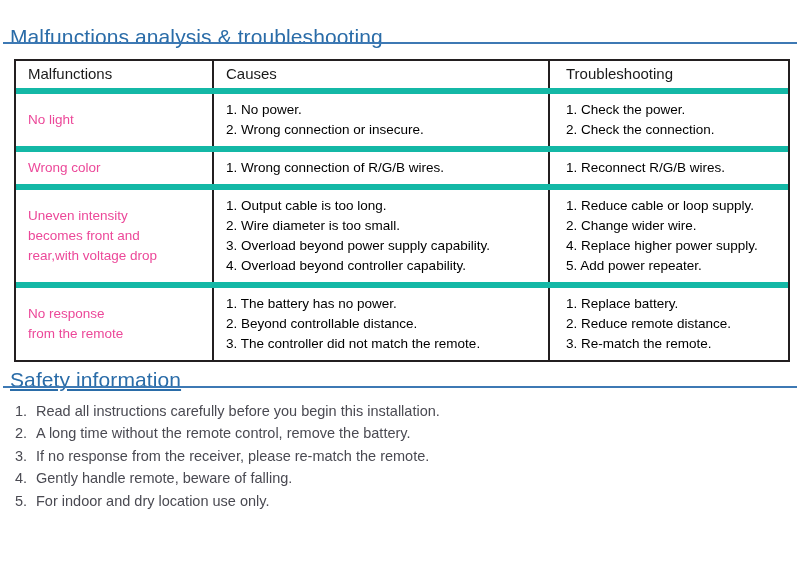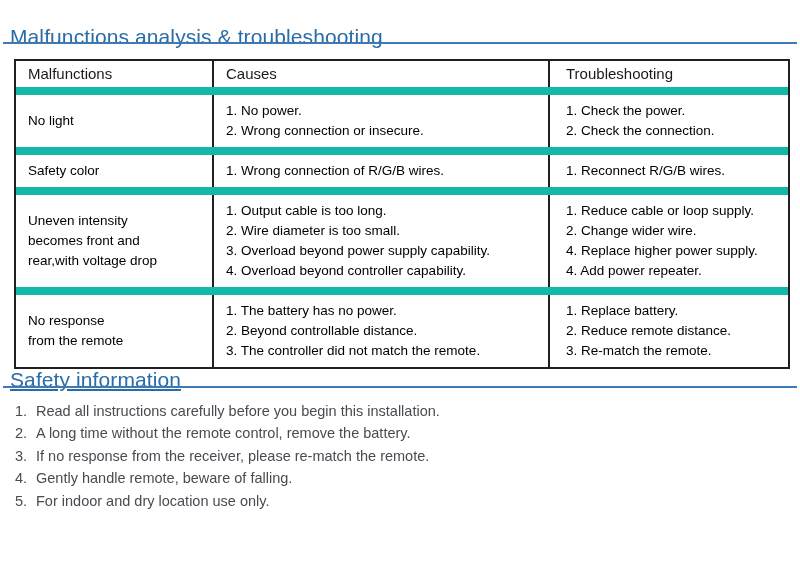--- a/index.html
+++ b/index.html
@@ -62,21 +62,21 @@
     width: 100%;
     table-layout: fixed;
   }
   table.matrix col.c1 { width: 197px; }
   table.matrix col.c2 { width: 336px; }
   table.matrix col.c3 { width: 239px; }
 
   table.matrix th,
   table.matrix td {
     border-right: 2px solid #231f20;
-    border-bottom: 8px solid #14b8a6;
+    border-bottom: 6px solid #14b8a6;
     vertical-align: middle;
     text-align: left;
     padding: 6px 0 6px 12px;
     box-sizing: border-box;
   }
   table.matrix th:last-child,
   table.matrix td:last-child { border-right: none; padding-left: 16px; }
   table.matrix tr:last-child td { border-bottom: none; }
 
   table.matrix th {
@@ -87,21 +87,21 @@
     padding-top: 2px;
     padding-bottom: 4px;
   }
 
   table.matrix td {
     color: #000000;
     font-size: 13.5px;
     font-weight: 400;
     line-height: 1.48;
   }
-  table.matrix td.label-cell { color: #000000; margin-left: 26px; }
+  table.matrix td.label-cell { color: #ec4899; margin-left: 26px; }
 
   .cell-lines { margin: 0; padding: 0; list-style: none; }
   .cell-lines li { white-space: nowrap; }
 
   .plain-lines { margin: 0; padding: 0; list-style: none; }
   .plain-lines li { white-space: nowrap; }
 
   
   .safety-list {
     position: absolute;
@@ -169,21 +169,21 @@
             <ul class="cell-lines">
               <li>1. Check the power.</li>
               <li>2. Check the connection.</li>
             </ul>
           </td>
         </tr>
 
         <tr>
           <td class="label-cell">
             <ul class="plain-lines">
-              <li>Safety color</li>
+              <li>Wrong color</li>
             </ul>
           </td>
           <td>
             <ul class="cell-lines">
               <li>1. Wrong connection of R/G/B wires.</li>
             </ul>
           </td>
           <td>
             <ul class="cell-lines">
               <li>1. Reconnect R/G/B wires.</li>
@@ -205,21 +205,21 @@
               <li>2. Wire diameter is too small.</li>
               <li>3. Overload beyond power supply capability.</li>
               <li>4. Overload beyond controller capability.</li>
             </ul>
           </td>
           <td>
             <ul class="cell-lines">
               <li>1. Reduce cable or loop supply.</li>
               <li>2. Change wider wire.</li>
               <li>4. Replace higher power supply.</li>
-              <li>4. Add power repeater.</li>
+              <li>5. Add power repeater.</li>
             </ul>
           </td>
         </tr>
 
         <tr>
           <td class="label-cell">
             <ul class="plain-lines">
               <li>No response</li>
               <li>from the remote</li>
             </ul>

